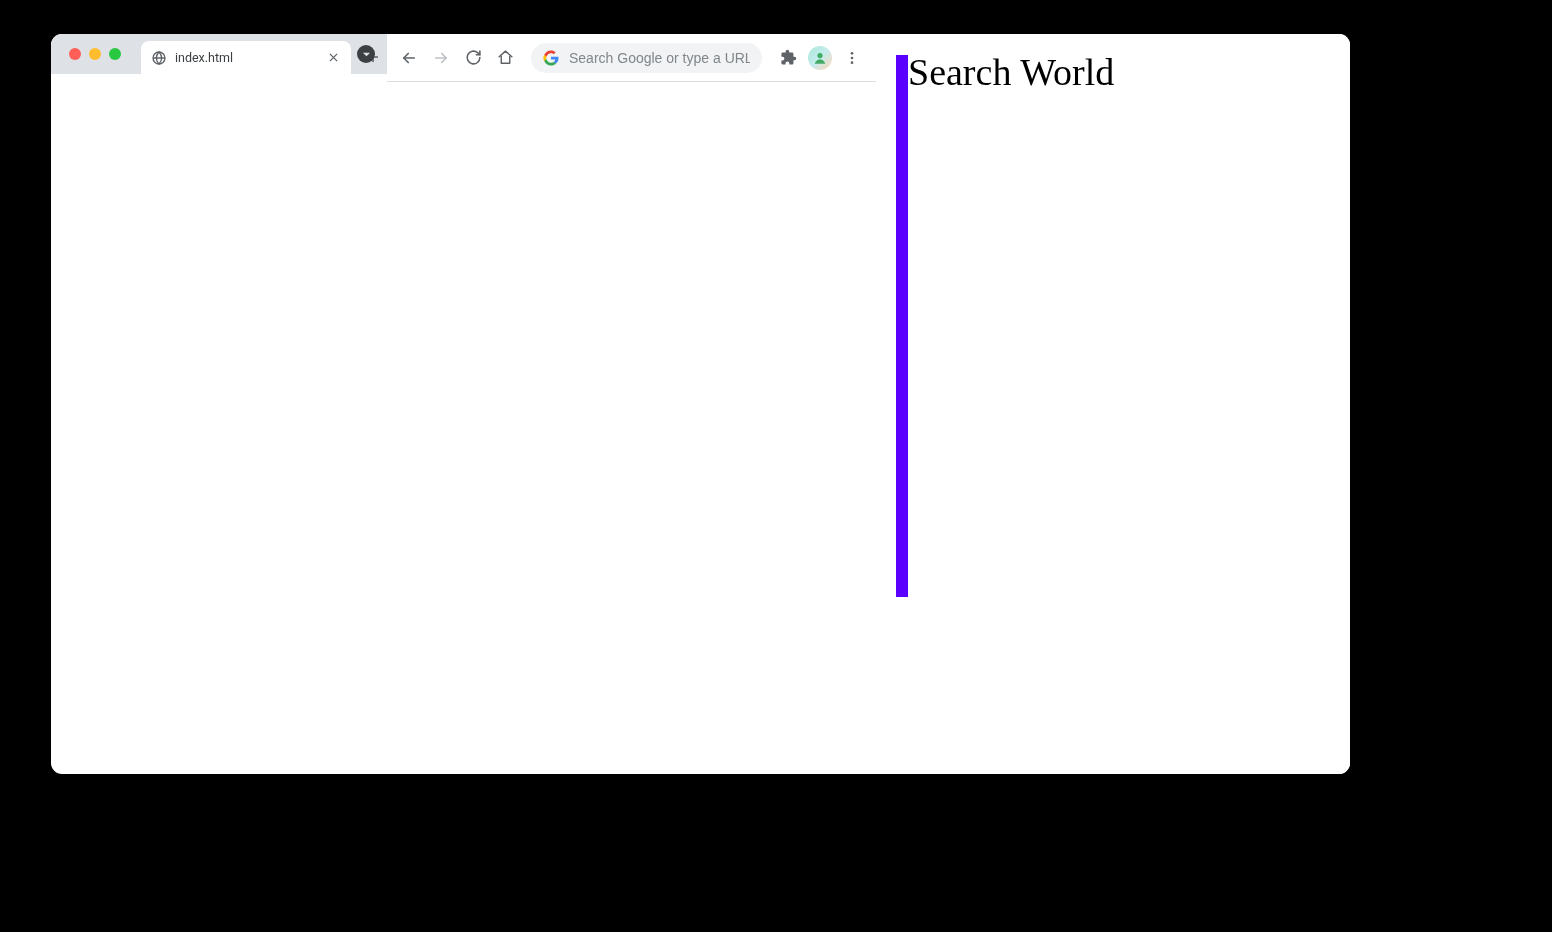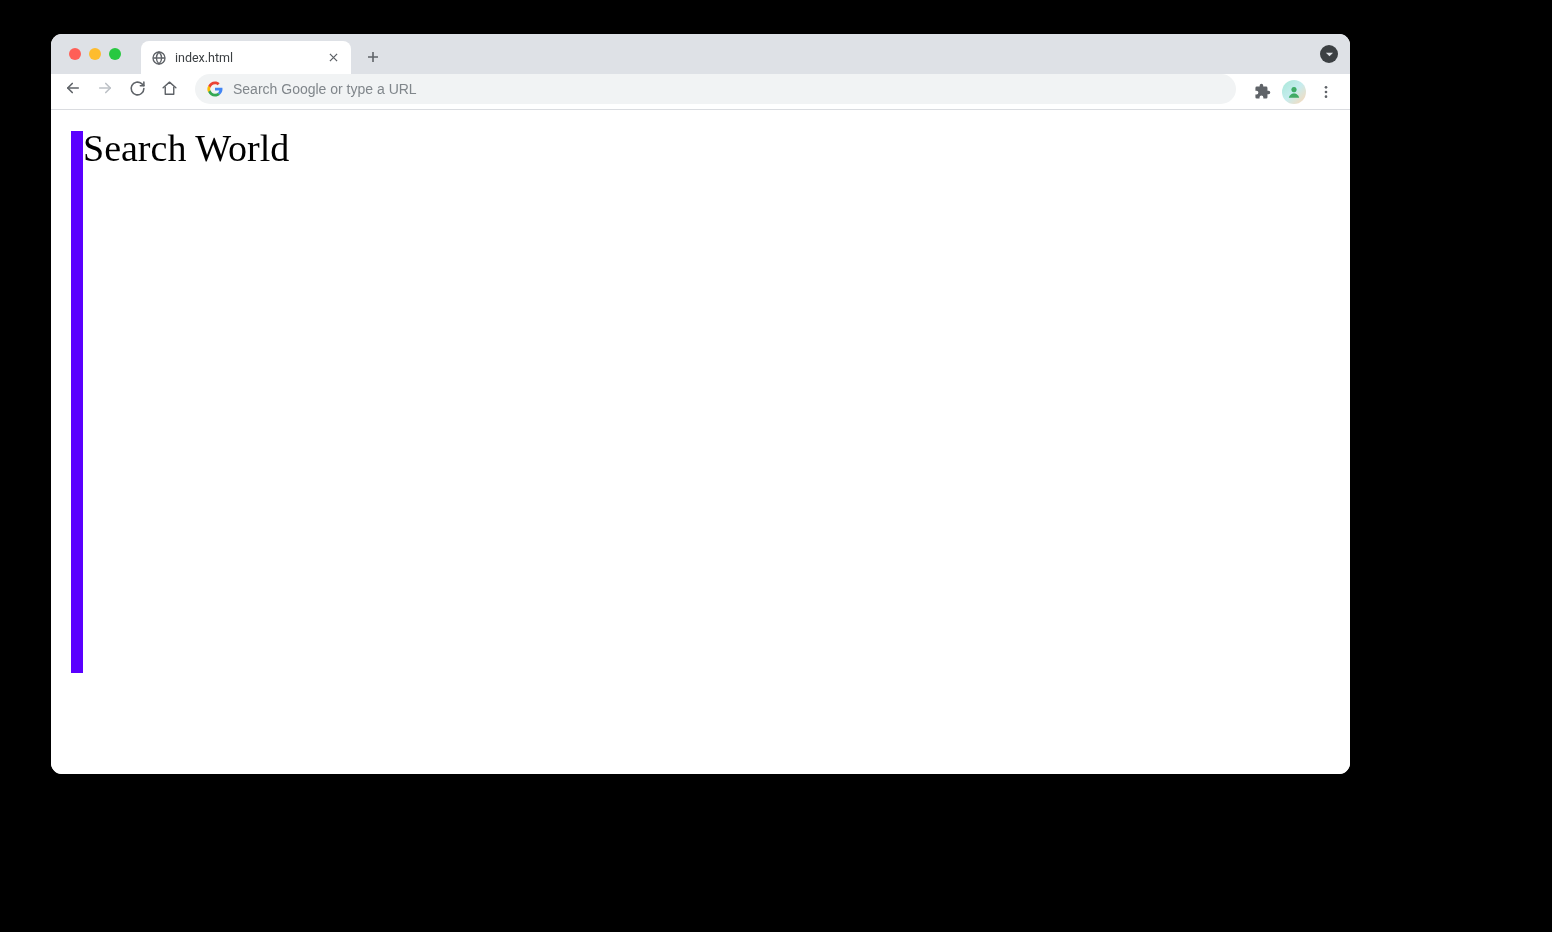--- a/index.html
+++ b/index.html
@@ -19,21 +19,21 @@
       position: absolute;
       left: 51px;
       top: 34px;
       width: 1299px;
       height: 740px;
       background: #fff;
       border-radius: 11px;
       overflow: hidden;
       box-shadow: 0 10px 40px rgba(0,0,0,0.5);
       display: flex;
-      flex-direction: column;
+      flex-direction: row;
     }
     
     .tab-strip {
       height: 40px;
       background: #dee1e6;
       display: flex;
       align-items: flex-end;
       padding-left: 10px;
       position: relative;
       flex-shrink: 0;
@@ -114,24 +114,25 @@
       height: 18px;
       border-radius: 50%;
       background: #3c4043;
       color: #dee1e6;
       display: flex;
       align-items: center;
       justify-content: center;
     }
     
     .toolbar {
-      height: 36px;
+      height: 48px;
       background: #fff;
       border-bottom: 1px solid #dadce0;
       display: flex;
+      align-items: center;
       padding: 0 8px;
       gap: 4px;
       flex-shrink: 0;
     }
     .nav-icon-btn {
       width: 28px;
       height: 28px;
       display: flex;
       align-items: center;
       justify-content: center;

